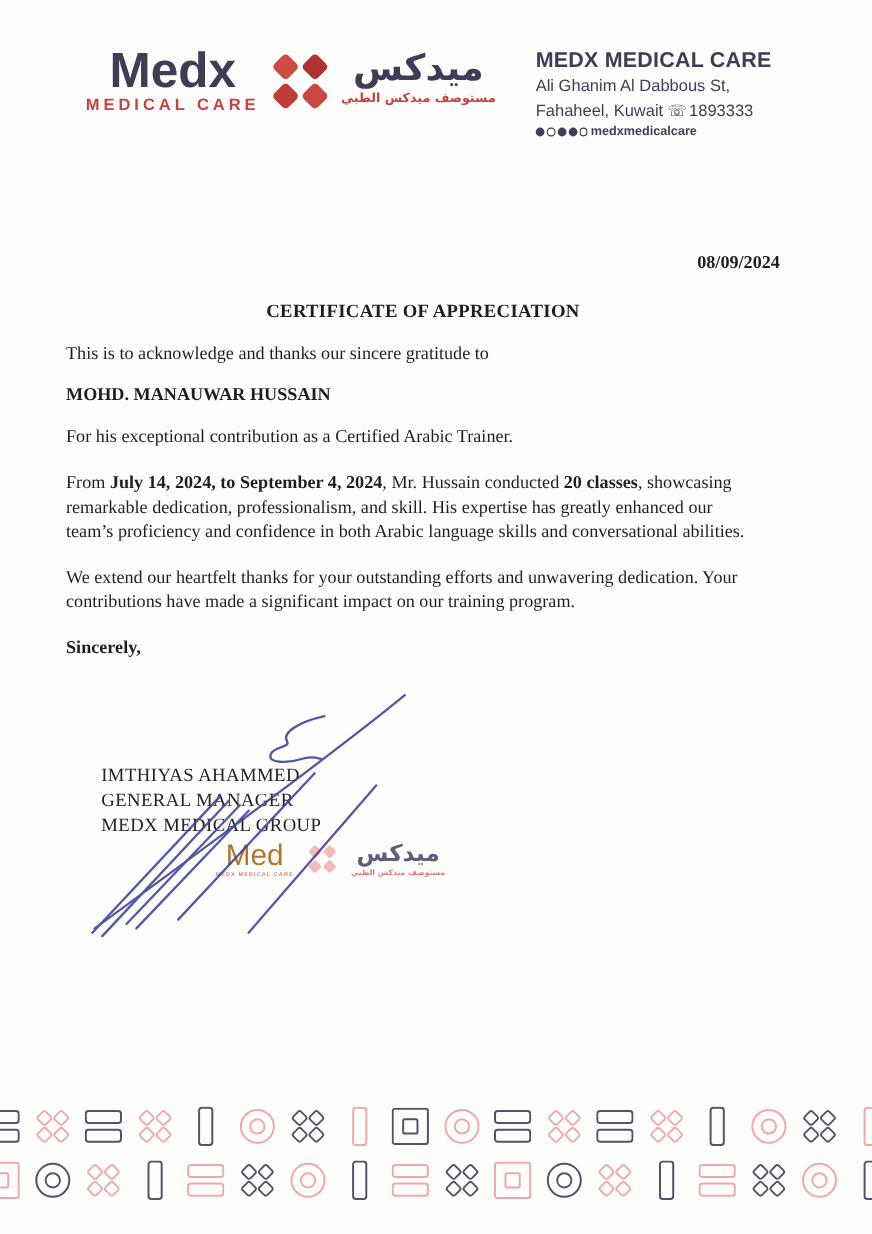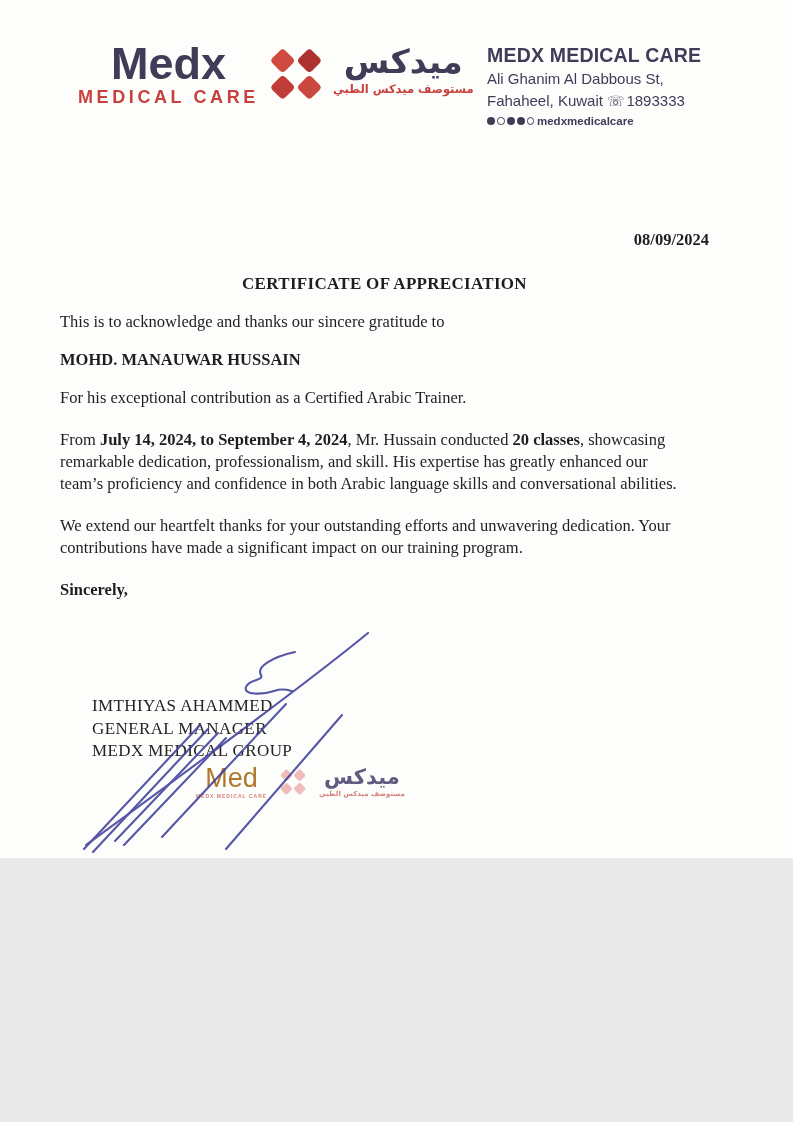--- a/index.html
+++ b/index.html
@@ -1,26 +1,26 @@
 <!DOCTYPE html>
 <html><head>
 <meta charset="utf-8">
 <style>
   html,body{margin:0;padding:0;background:#e9e9e9;}
-  .page{position:relative;width:793px;height:858px;margin:0 auto;background:#fdfdfc;
+  .page{position:relative;width:793px;height:1122px;margin:0 auto;background:#fdfdfc;
         overflow:hidden;font-family:"Liberation Serif",serif;color:#1e1e1e;}
 
   
   .letterhead{display:flex;justify-content:space-between;align-items:flex-start;
               padding:44px 88px 0 78px;}
   .logo{display:flex;align-items:flex-start;gap:9px;}
   .logo-en{display:flex;flex-direction:column;align-items:center;}
   .logo-medx{font-family:"Liberation Sans",sans-serif;font-weight:bold;font-size:45px;
              line-height:40px;color:#3f3c58;letter-spacing:0px;}
-  .logo-sub{font-family:"Liberation Sans",sans-serif;font-weight:bold;font-size:18px;
+  .logo-sub{font-family:"Liberation Sans",sans-serif;font-weight:bold;font-size:15px;
             color:#c8423d;letter-spacing:3.6px;margin-top:3px;white-space:nowrap;}
   .logo-cross{margin-top:2px;}
   .logo-ar{display:flex;flex-direction:column;align-items:center;}
   .ar{font-family:"DejaVu Sans",sans-serif;direction:rtl;}
   .logo-ar-name{font-size:33px;line-height:36px;font-weight:bold;color:#3f3c58;}
   .logo-ar-sub{font-size:11.5px;font-weight:bold;color:#c8423d;margin-top:2px;white-space:nowrap;}
 
   .info{font-family:"Liberation Sans",sans-serif;color:#3f3c58;width:218px;}
   .info-title{font-weight:bold;font-size:19.5px;line-height:22px;letter-spacing:0.2px;}
   .info-line{font-weight:normal;font-size:15px;line-height:19px;margin-top:3px;white-space:nowrap;}

